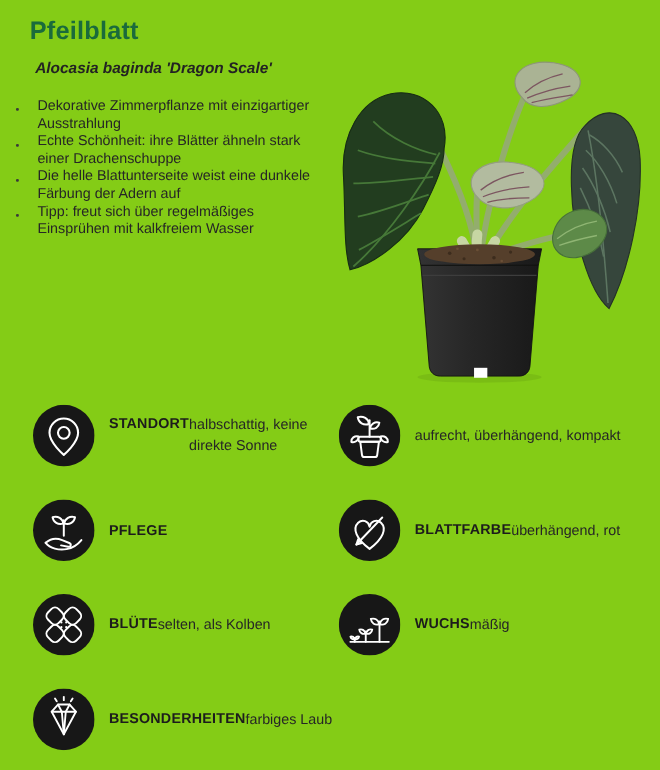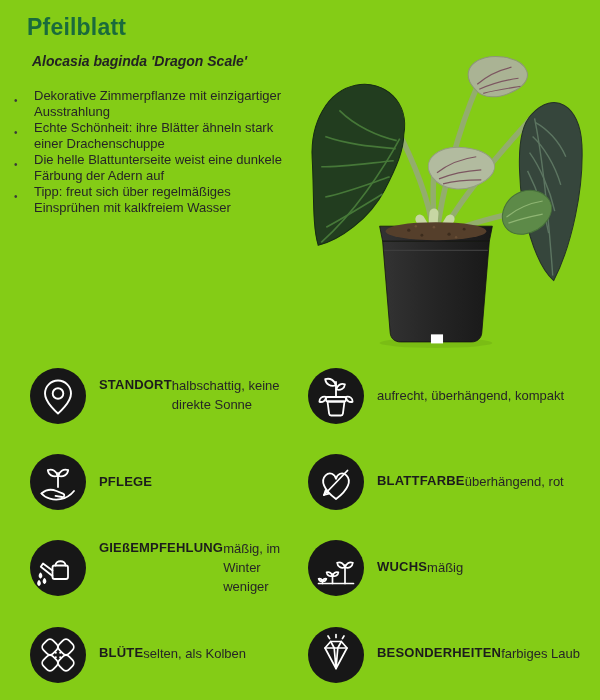--- a/index.html
+++ b/index.html
@@ -211,37 +211,42 @@
             <path d="M16 41 L21 39.6 L17.6 36.2 Z"></path>
           </g>
           </svg>
       </span>
       <div class="ftext">
         <div class="flabel">BLATTFARBE</div>
         <div class="fdesc">überhängend, rot</div>
       </div>
     </div>
 
-    <div class="feature">
-      <span class="icon-wrap">
-        <svg viewBox="0 0 56 56">
-            <circle cx="28" cy="28" r="28" fill="#171717"></circle>
-          <g fill="none" stroke="#fff" stroke-width="1.8" stroke-linecap="round" stroke-linejoin="round">
-            <rect x="22.5" y="25.5" width="15.5" height="13.5" rx="2"></rect>
-            <path d="M25.5 25.5 C25.5 19.8 35.5 19.8 35.5 25.5"></path>
-            <path d="M22.5 30.5 L13 23.5 L10.8 26.8 L22.5 36"></path>
-            <path d="M10.5 33.5 C9.2 35.4 9.2 36.6 10.5 37.5 C11.8 36.6 11.8 35.4 10.5 33.5 Z"></path>
-            <path d="M14.5 39 C13.2 40.9 13.2 42.1 14.5 43 C15.8 42.1 15.8 40.9 14.5 39 Z"></path>
-            <path d="M9 41 C7.7 42.9 7.7 44.1 9 45 C10.3 44.1 10.3 42.9 9 41 Z"></path>
-          </g>
-          </svg>
-      </span>
-      <div class="ftext">
-        <div class="flabel">GIEßEMPFEHLUNG</div>
-        <div class="fdesc">mäßig, im Winter weniger</div>
+
+    <div class="feature">
+      <span class="icon-wrap">
+        <svg viewBox="0 0 56 56">
+            <circle cx="28" cy="28" r="28" fill="#171717"></circle>
+          <g fill="none" stroke="#fff" stroke-width="1.8" stroke-linejoin="round">
+            <rect x="13.2" y="13.2" width="13.6" height="13.6" rx="4.5" transform="rotate(45 20 20)"></rect>
+            <rect x="29.2" y="13.2" width="13.6" height="13.6" rx="4.5" transform="rotate(45 36 20)"></rect>
+            <rect x="13.2" y="29.2" width="13.6" height="13.6" rx="4.5" transform="rotate(45 20 36)"></rect>
+            <rect x="29.2" y="29.2" width="13.6" height="13.6" rx="4.5" transform="rotate(45 36 36)"></rect>
+          </g>
+          <g fill="#fff" stroke="none">
+            <circle cx="25.8" cy="25.8" r="1"></circle>
+              <circle cx="30.2" cy="25.8" r="1"></circle>
+            <circle cx="25.8" cy="30.2" r="1"></circle>
+              <circle cx="30.2" cy="30.2" r="1"></circle>
+          </g>
+          </svg>
+      </span>
+      <div class="ftext">
+        <div class="flabel">BLÜTE</div>
+        <div class="fdesc">selten, als Kolben</div>
       </div>
     </div>
 
     <div class="feature">
       <span class="icon-wrap">
         <svg viewBox="0 0 56 56">
             <circle cx="28" cy="28" r="28" fill="#171717"></circle>
           <g fill="none" stroke="#fff" stroke-width="1.7" stroke-linecap="round" stroke-linejoin="round">
             <path d="M10.5 43.5 H45.5"></path>
             <path d="M37 43.5 V25"></path>
@@ -259,44 +264,20 @@
       <div class="ftext">
         <div class="flabel">WUCHS</div>
         <div class="fdesc">mäßig</div>
       </div>
     </div>
 
     <div class="feature">
       <span class="icon-wrap">
         <svg viewBox="0 0 56 56">
             <circle cx="28" cy="28" r="28" fill="#171717"></circle>
-          <g fill="none" stroke="#fff" stroke-width="1.8" stroke-linejoin="round">
-            <rect x="13.2" y="13.2" width="13.6" height="13.6" rx="4.5" transform="rotate(45 20 20)"></rect>
-            <rect x="29.2" y="13.2" width="13.6" height="13.6" rx="4.5" transform="rotate(45 36 20)"></rect>
-            <rect x="13.2" y="29.2" width="13.6" height="13.6" rx="4.5" transform="rotate(45 20 36)"></rect>
-            <rect x="29.2" y="29.2" width="13.6" height="13.6" rx="4.5" transform="rotate(45 36 36)"></rect>
-          </g>
-          <g fill="#fff" stroke="none">
-            <circle cx="25.8" cy="25.8" r="1"></circle>
-              <circle cx="30.2" cy="25.8" r="1"></circle>
-            <circle cx="25.8" cy="30.2" r="1"></circle>
-              <circle cx="30.2" cy="30.2" r="1"></circle>
-          </g>
-          </svg>
-      </span>
-      <div class="ftext">
-        <div class="flabel">BLÜTE</div>
-        <div class="fdesc">selten, als Kolben</div>
-      </div>
-    </div>
-
-    <div class="feature">
-      <span class="icon-wrap">
-        <svg viewBox="0 0 56 56">
-            <circle cx="28" cy="28" r="28" fill="#171717"></circle>
           <g fill="none" stroke="#fff" stroke-width="1.7" stroke-linecap="round" stroke-linejoin="round">
             <path d="M17 21 L22.7 14.5 H33.3 L39 21 L28 41.5 Z"></path>
             <path d="M17 21 H39"></path>
             <path d="M22.7 14.5 L26.2 21 L28 41.5"></path>
             <path d="M33.3 14.5 L29.8 21 L28 41.5"></path>
             <path d="M28 7.5 V10.5"></path>
             <path d="M20 9 L21.6 11.6"></path>
             <path d="M36 9 L34.4 11.6"></path>
           </g>
           </svg>

